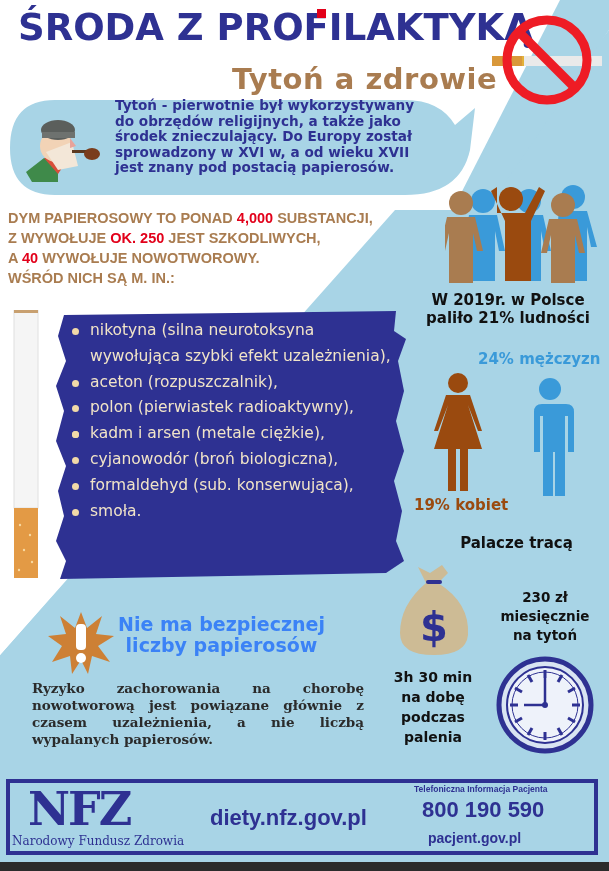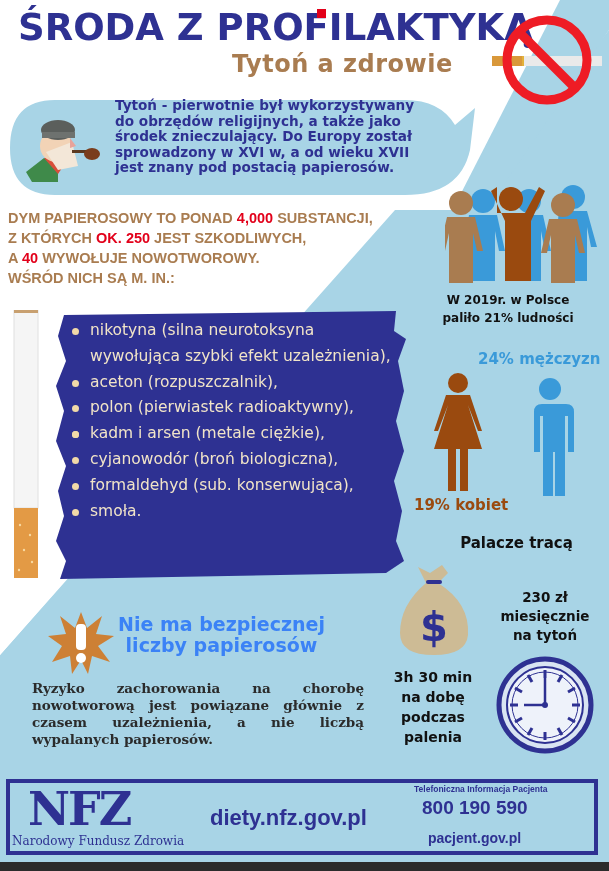--- a/index.html
+++ b/index.html
@@ -1,41 +1,41 @@
 <!DOCTYPE html>
 <html><head>
 <meta charset="utf-8">
 <style>
   html,body{margin:0;padding:0;}
   body{width:609px;height:871px;position:relative;overflow:hidden;background:#ffffff;font-family:"DejaVu Sans",sans-serif;}
   .bg{position:absolute;left:0;top:0;width:609px;height:871px;}
   .abs{position:absolute;}
   .title{left:18px;top:6px;font-family:"DejaVu Sans",sans-serif;font-weight:bold;font-size:37px;color:#2e3192;letter-spacing:0px;white-space:nowrap;}
-  .subtitle{left:232px;top:50px;font-family:"DejaVu Sans",sans-serif;font-weight:bold;font-size:24px;color:#a97c50;white-space:nowrap;letter-spacing:0.5px;}
+  .subtitle{left:232px;top:62px;font-family:"DejaVu Sans",sans-serif;font-weight:bold;font-size:29px;color:#a97c50;white-space:nowrap;letter-spacing:0.5px;}
   .intro{left:115px;top:98px;width:300px;font-family:"DejaVu Sans",sans-serif;font-weight:bold;font-size:13.6px;line-height:15.6px;color:#2e3192;}
   .dym{left:8px;top:208px;width:400px;font-family:"Liberation Sans",sans-serif;font-weight:bold;font-size:14.5px;line-height:20px;color:#a97c50;}
   .dym .hl{color:#e2001a;}
   .list-panel{left:56px;top:311px;width:350px;height:268px;}
   .list{left:72px;top:318px;margin:0;padding:0;list-style:none;font-family:"DejaVu Sans",sans-serif;font-size:15.5px;line-height:25.8px;color:#f1e4c8;}
   .list li{position:relative;padding-left:18px;white-space:nowrap;}
   .list li .bullet{position:absolute;left:0;top:10px;width:7px;height:7px;border-radius:50%;background:#f1d9a8;}
-  .stat-title{left:408px;top:291px;width:200px;text-align:center;font-family:"DejaVu Sans",sans-serif;font-weight:bold;font-size:12px;line-height:18px;color:#111;}
+  .stat-title{left:408px;top:291px;width:200px;text-align:center;font-family:"DejaVu Sans",sans-serif;font-weight:bold;font-size:15px;line-height:18px;color:#111;}
   .men{left:478px;top:350px;font-family:"DejaVu Sans",sans-serif;font-weight:bold;font-size:15px;color:#3a9ad9;white-space:nowrap;}
   .women{left:414px;top:496px;font-family:"DejaVu Sans",sans-serif;font-weight:bold;font-size:15px;color:#9a4a0f;white-space:nowrap;}
   .palacze{left:424px;top:532px;width:185px;text-align:center;font-family:"DejaVu Sans",sans-serif;font-weight:bold;font-size:15px;line-height:22px;color:#111;}
   .money{left:480px;top:588px;width:130px;text-align:center;font-family:"DejaVu Sans",sans-serif;font-weight:bold;font-size:13.5px;line-height:19px;color:#111;}
   .time{left:388px;top:667px;width:90px;text-align:center;font-family:"DejaVu Sans",sans-serif;font-weight:bold;font-size:14px;line-height:20px;color:#111;}
   .nosafe{left:118px;top:614px;font-family:"DejaVu Sans",sans-serif;font-weight:bold;font-size:19px;line-height:21px;color:#3b82f6;text-align:center;}
   .risk{left:32px;top:680px;width:332px;font-family:"DejaVu Serif",serif;font-weight:bold;font-size:13.5px;line-height:17px;color:#2b2b2b;text-align:justify;}
   .footer{left:6px;top:779px;width:592px;height:76px;border:4px solid #2e3192;box-sizing:border-box;background:#a8d4e6;}
   .nfz-logo{left:28px;top:782px;font-family:"DejaVu Serif",serif;font-weight:bold;font-size:46px;color:#2e3192;letter-spacing:-2px;}
   .nfz-name{left:12px;top:834px;font-family:"DejaVu Serif",serif;font-size:12px;color:#2e3192;white-space:nowrap;}
   .url1{left:210px;top:805px;font-family:"Liberation Sans",sans-serif;font-weight:bold;font-size:22px;color:#2e3192;white-space:nowrap;}
   .tel-label{left:414px;top:784px;font-family:"Liberation Sans",sans-serif;font-weight:bold;font-size:8.5px;color:#2e3192;white-space:nowrap;}
-  .phone{left:422px;top:797px;font-family:"Liberation Sans",sans-serif;font-weight:bold;font-size:19px;color:#2e3192;white-space:nowrap;}
+  .phone{left:422px;top:797px;font-family:"Liberation Sans",sans-serif;font-weight:bold;font-size:22px;color:#2e3192;white-space:nowrap;}
   .url2{left:428px;top:830px;font-family:"Liberation Sans",sans-serif;font-weight:bold;font-size:14px;color:#2e3192;white-space:nowrap;}
   .bottom-bar{left:0;top:862px;width:609px;height:9px;background:#2b2b2b;}
 </style>
 </head>
 <body>
 
 <svg class="bg" viewBox="0 0 609 871" xmlns="http://www.w3.org/2000/svg">
 
   <polygon points="609,0 609,871 0,871 0,655 395,210 470,210 609,30" fill="#a8d4e6"></polygon>
 
@@ -69,21 +69,21 @@
   <rect x="20" y="20" width="33" height="6" fill="#6e726f"></rect>
   <polygon points="48,26 54,34 48,36" fill="#e8a39a"></polygon>
   <rect x="50" y="38" width="18" height="3" fill="#5a3a22"></rect>
   <ellipse cx="70" cy="42" rx="8" ry="6" fill="#7a3d1c"></ellipse>
 </svg>
 
 <div class="abs intro">Tytoń - pierwotnie był wykorzystywany do obrzędów religijnych, a także jako środek znieczulający. Do Europy został sprowadzony w XVI w, a od wieku XVII jest znany pod postacią papierosów.</div>
 
 <div class="abs dym">
   <div><span>DYM PAPIEROSOWY TO PONAD </span><span class="hl">4,000</span><span> SUBSTANCJI,</span></div>
-  <div><span>Z KTÓRYCH </span><span class="hl">OK. 250</span><span> JEST SZKODLIWYCH,</span></div>
+  <div><span>Z WYWOŁUJE </span><span class="hl">OK. 250</span><span> JEST SZKODLIWYCH,</span></div>
   <div><span>A </span><span class="hl">40</span><span> WYWOŁUJE NOWOTWOROWY.</span></div>
   <div>WŚRÓD NICH SĄ M. IN.:</div>
 </div>
 
 <svg class="abs" style="left:12px;top:310px;" width="28" height="270" viewBox="0 0 28 270">
   <rect x="2" y="0" width="24" height="198" fill="#f5f5f5" stroke="#e0e0e0" stroke-width="1"></rect>
   <rect x="2" y="0" width="24" height="3" fill="#c8a070"></rect>
   <rect x="2" y="198" width="24" height="70" fill="#e39a45"></rect>
   <circle cx="8" cy="215" r="1.2" fill="#f7d9a0"></circle>
     <circle cx="18" cy="225" r="1.2" fill="#f7d9a0"></circle>

